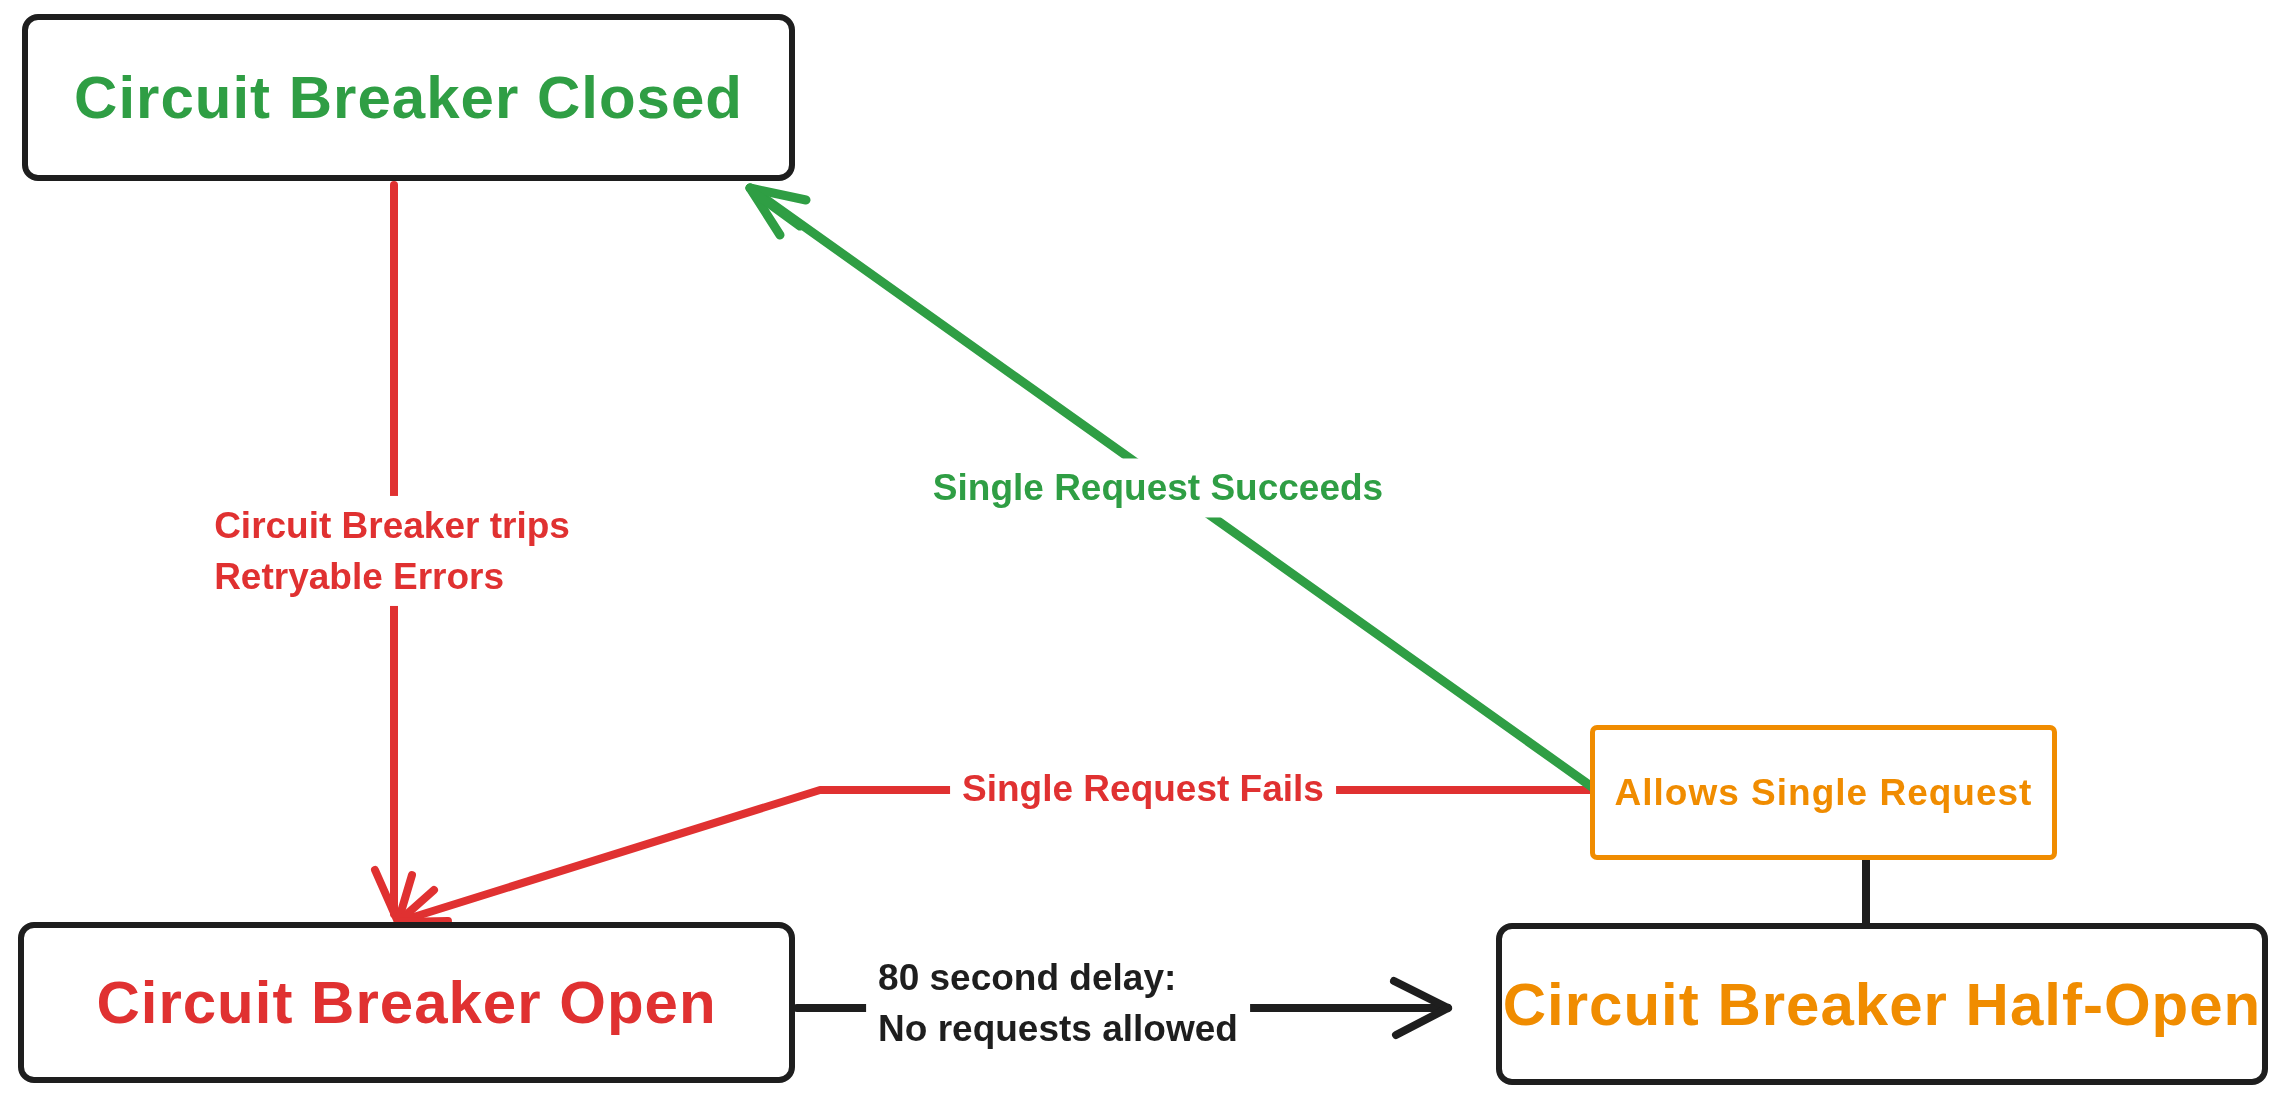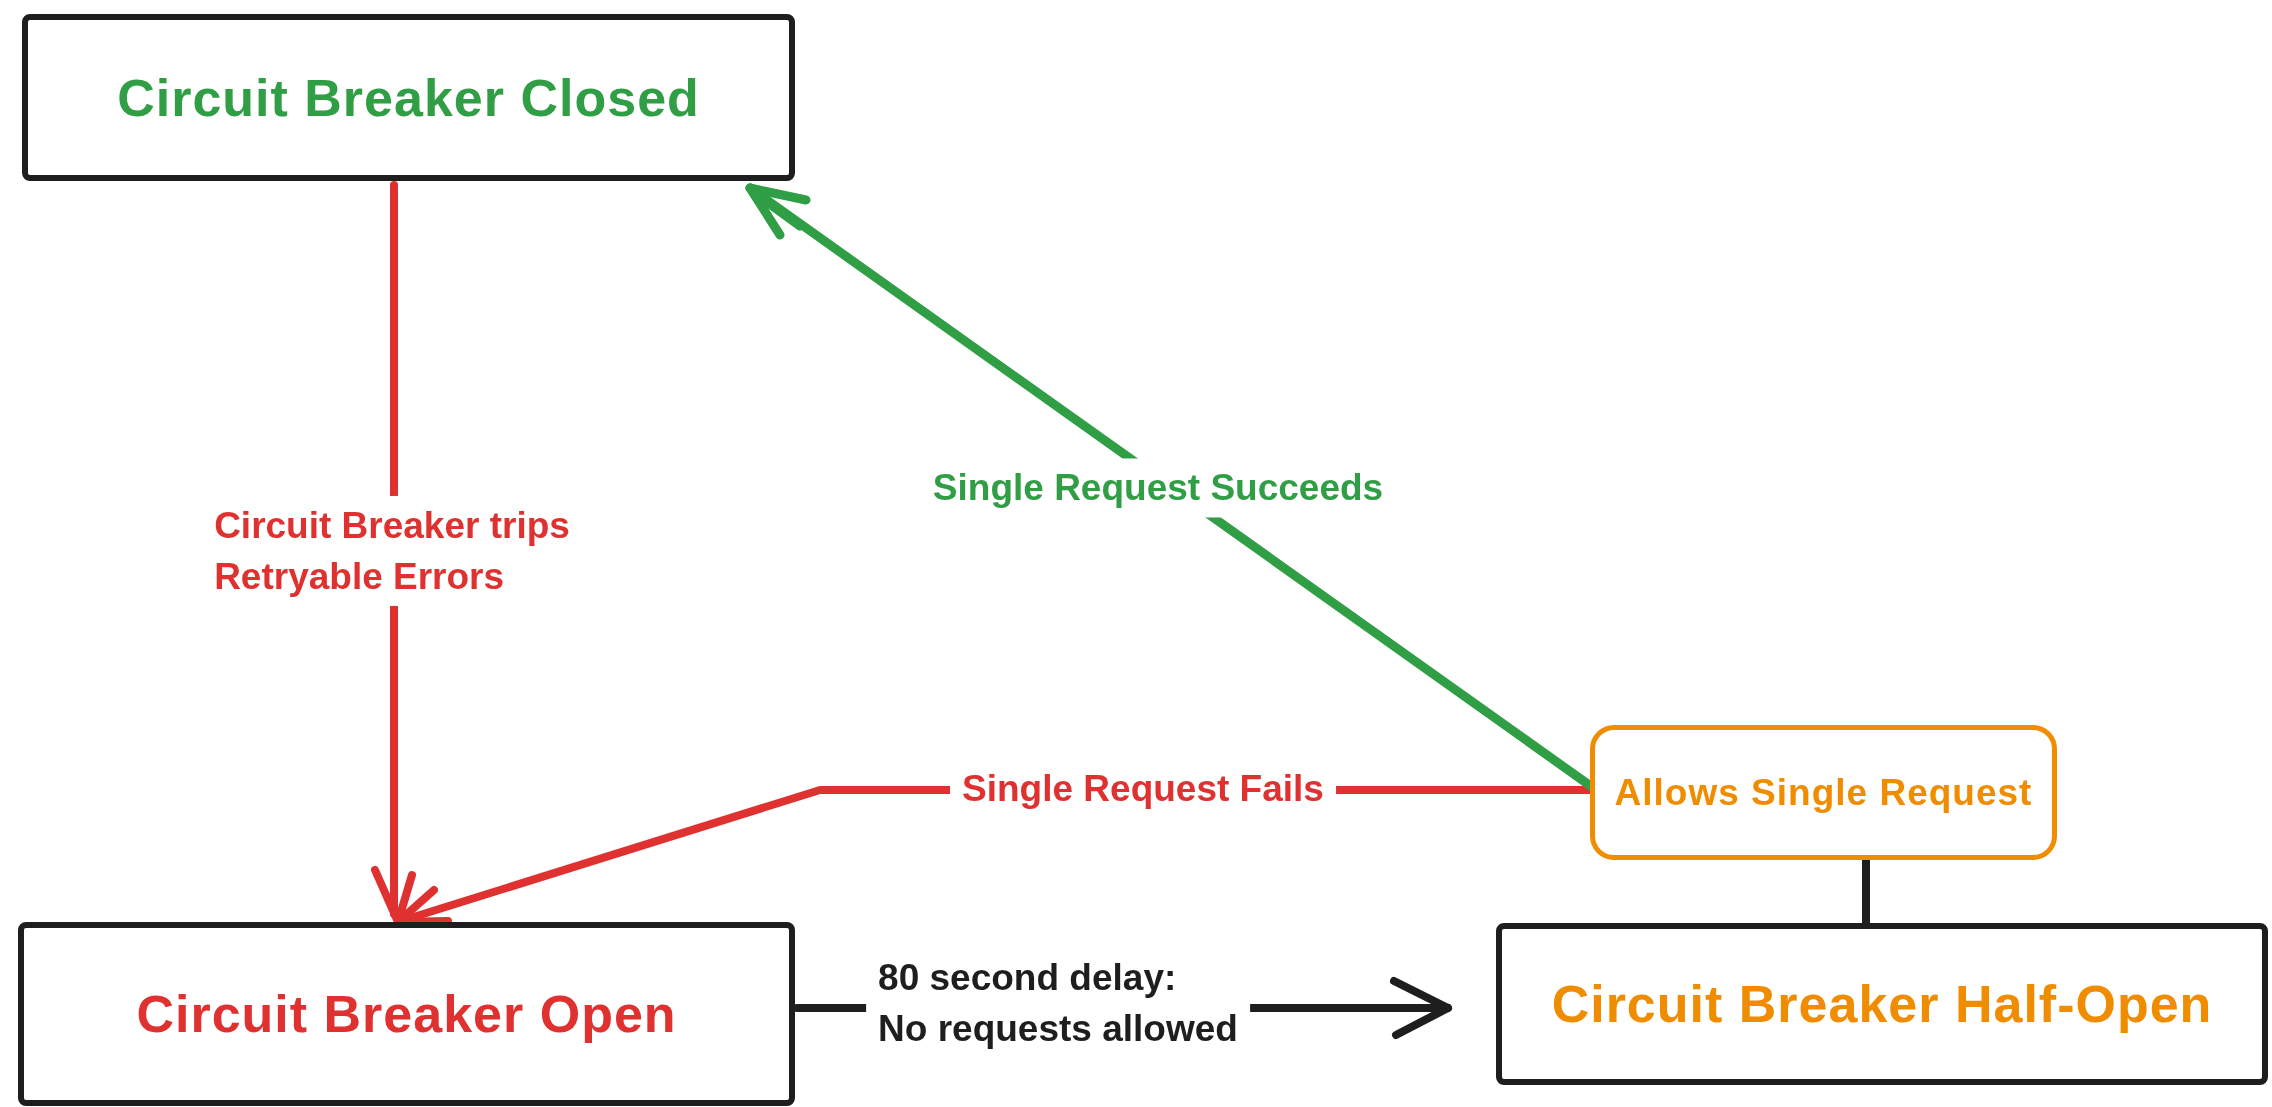--- a/index.html
+++ b/index.html
@@ -30,32 +30,32 @@
   .stroke-ink    { stroke: var(--ink);    stroke-width: 8px; }
 
   .node {
     position: absolute;
     display: flex;
     align-items: center;
     justify-content: center;
     text-align: center;
     background: #ffffff;
     border: 6px solid var(--ink);
-    border-radius: 8px;
+    border-radius: 16px;
     font-weight: bold;
-    font-size: 52px;
+    font-size: 60px;
     letter-spacing: 1px;
   }
   .node.closed   { left: 22px;   top: 14px;  width: 773px; height: 167px; color: var(--green); }
-  .node.open     { left: 18px;   top: 922px; width: 777px; height: 184px; color: var(--red); }
+  .node.open     { left: 18px;   top: 922px; width: 777px; height: 161px; color: var(--red); }
   .node.halfopen { left: 1473px; top: 923px; width: 772px; height: 162px; color: var(--orange); margin-left: 23px; }
   .node.allows {
     left: 1590px; top: 725px; width: 467px; height: 135px;
     border: 5px solid var(--orange);
-    border-radius: 24px;
+    border-radius: 7px;
     color: var(--orange);
     font-size: 37px;
   }
 
   .edge-label {
     position: absolute;
     transform: translate(-50%, -50%);
     background: #ffffff;
     text-align: left;
     font-weight: bold;

